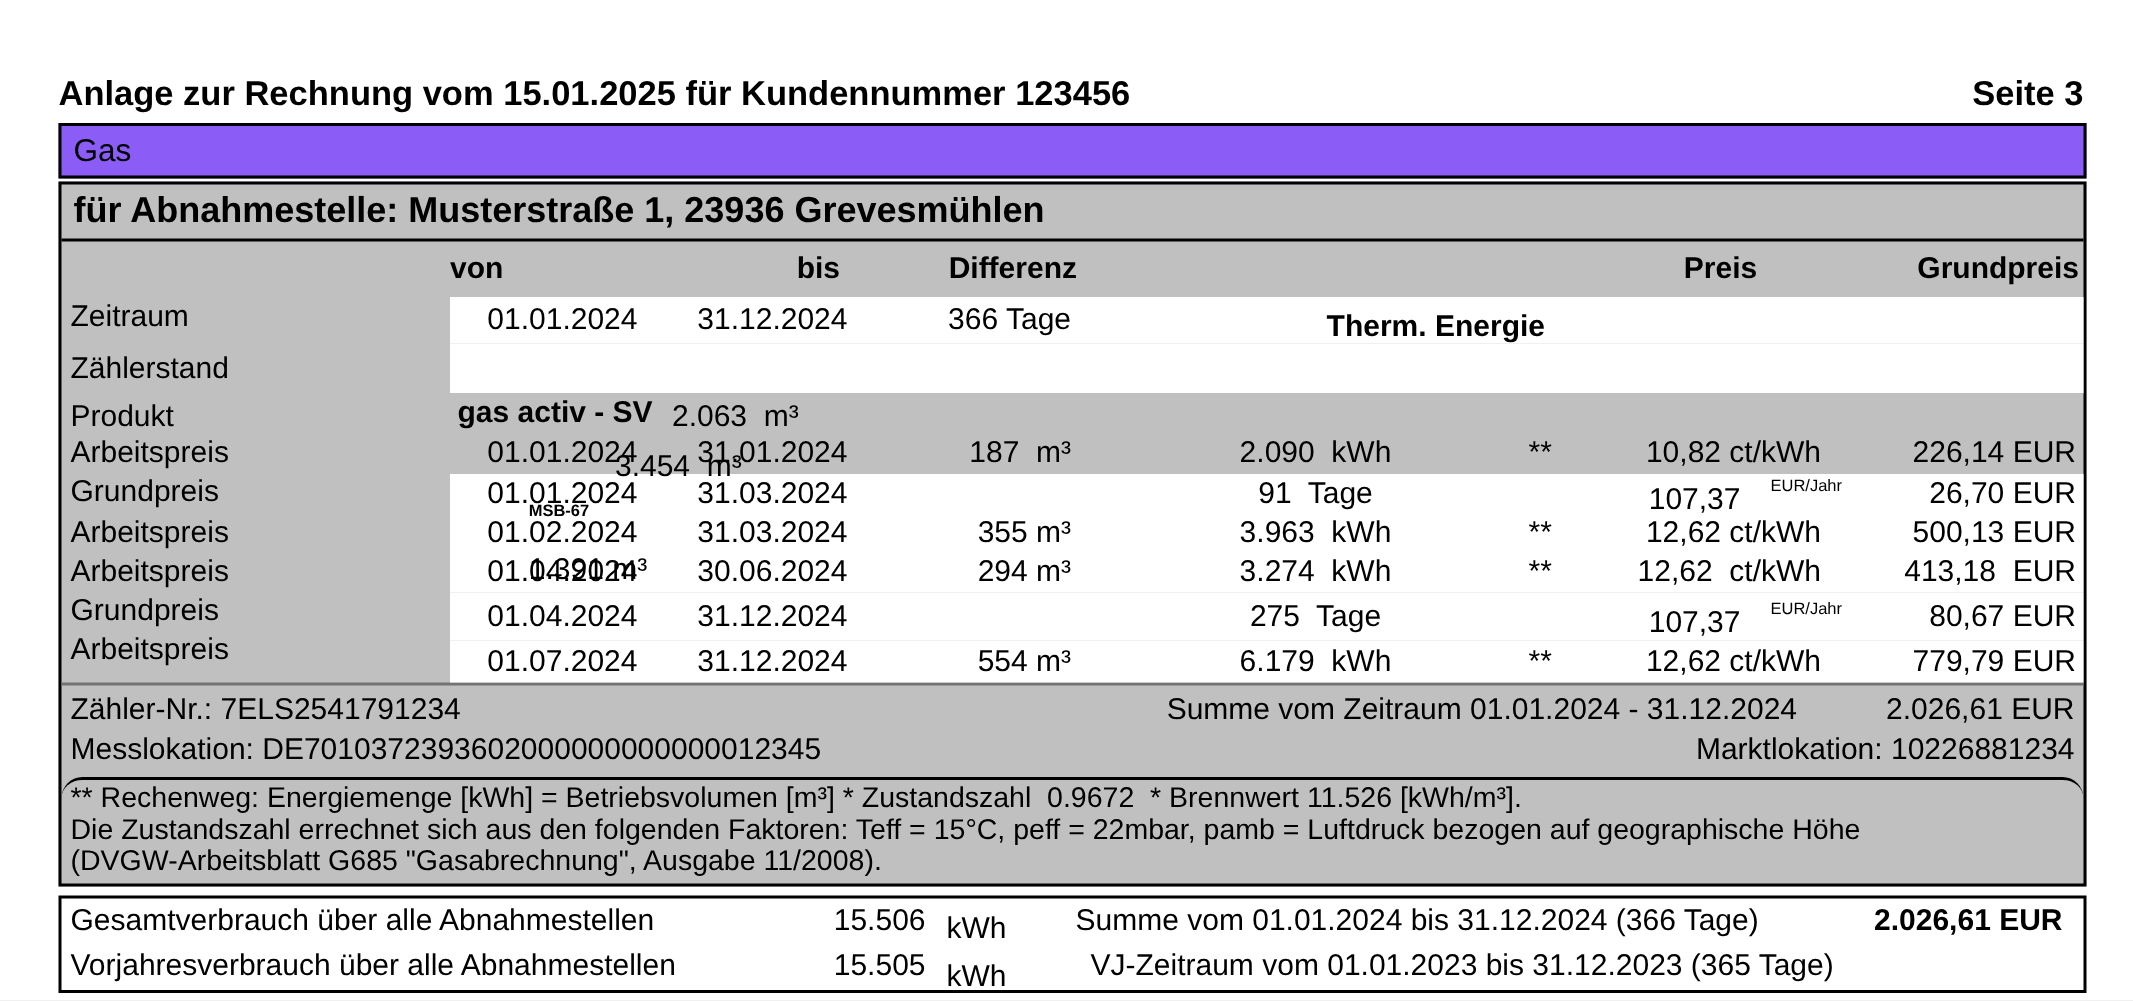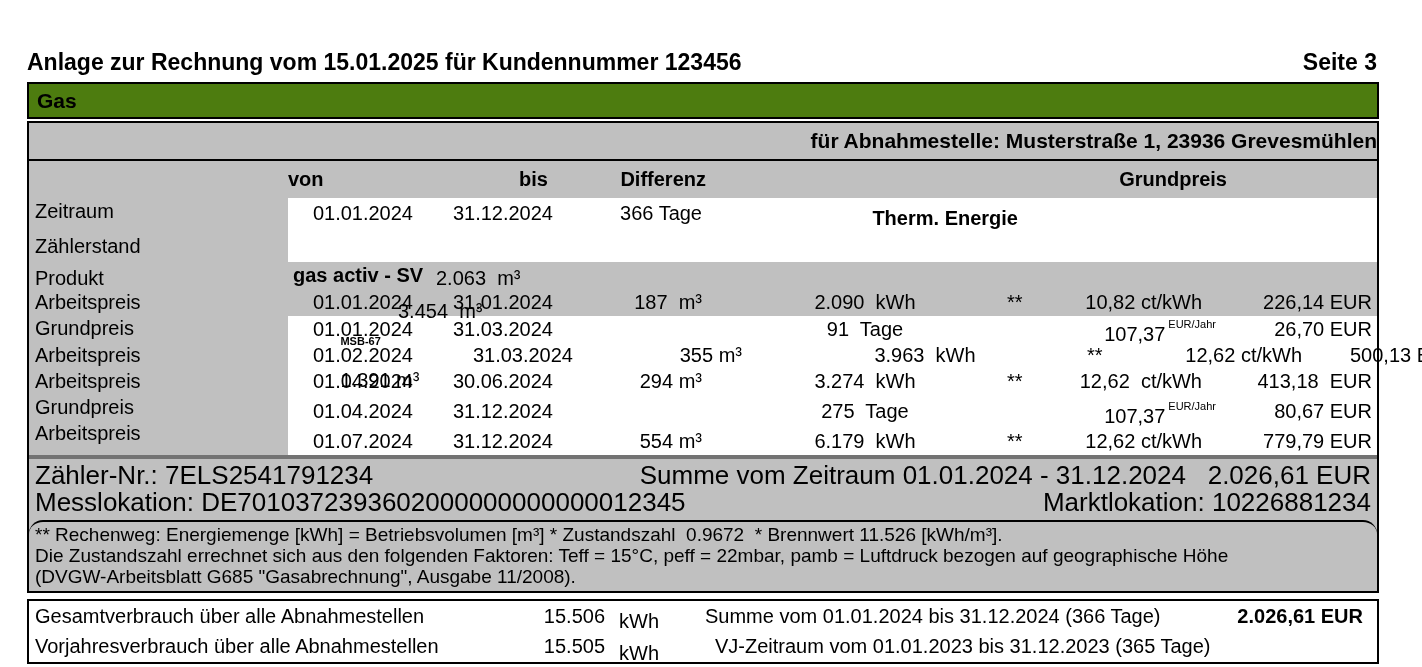--- a/index.html
+++ b/index.html
@@ -1,30 +1,30 @@
 <!DOCTYPE html>
 <html><head>
 <meta charset="utf-8">
 <style>
   html,body{margin:0;padding:0;background:#fff;}
   body{
     width:1422px;height:667px;overflow:hidden;position:relative;
     font-family:"Liberation Sans","DejaVu Sans",sans-serif;color:#000;
   }
-  .doc{position:absolute;left:27px;top:46px;width:1352px;}
+  .doc{position:absolute;left:39px;top:46px;width:1352px;}
   
   .titlebar{display:flex;justify-content:space-between;align-items:flex-end;height:30px;margin-bottom:6px;}
   .title{font-size:23px;font-weight:bold;white-space:pre;}
   .pageno{font-size:23px;font-weight:bold;padding-right:2px;}
   
-  .boxA{border:2px solid #000;background:#4d7c0f;height:33px;line-height:33px;
-        font-size:21px;font-weight:bold;padding-left:8px;}
+  .boxA{border:2px solid #000;background:#8b5cf6;height:33px;line-height:33px;
+        font-size:21px;font-weight:normal;padding-left:8px;}
   .boxB{border:2px solid #000;background:#c0c0c0;margin-top:2px;}
-  .bar2{height:36px;line-height:36px;font-size:21px;font-weight:bold;padding-left:8px;
-        border-bottom:2px solid #000;text-align:right;}
+  .bar2{height:36px;line-height:36px;font-size:24px;font-weight:bold;padding-left:8px;
+        border-bottom:2px solid #000;}
   
   .tzone{position:relative;height:294px;font-size:20px;}
   .labels{position:absolute;left:6px;top:0;width:250px;}
   .rlabel{position:absolute;left:0;white-space:pre;}
   .vrow{display:grid;grid-template-columns:131px 141px 180px 260px 40px 190px 1fr;
         margin-left:259px;white-space:pre;}
   .vrow>div{overflow:visible;}
   .hrow{height:37px;line-height:37px;font-weight:bold;background:transparent;}
   .bg-white{background:#fff;}
   .bg-gray{background:transparent;}
@@ -42,23 +42,23 @@
   .h-preis{text-align:center;}
   .h-netto{text-align:right;padding-right:3px;}
   .produkt-val{grid-column:1 / span 3;text-align:left;padding-left:5px;font-weight:bold;}
   
   .zsrow{display:block;}
   .zs-von{display:inline-block;width:188px;text-align:right;}
   .zs-bis{display:inline-block;width:150px;text-align:right;}
   .zs-msb{display:inline-block;width:52px;padding-left:8px;font-size:11px;font-weight:bold;
           position:relative;top:-6px;}
   .zs-diff{display:inline-block;width:87px;text-align:right;}
-  sup.unit{font-size:11px;position:relative;top:-1px;margin-left:3px;font-weight:normal;}
-  
-  .meter{border-top:4px solid #737373;padding:3px 6px 4px 6px;font-size:26px;line-height:27px;}
+  sup.unit{font-size:11px;position:relative;top:-1px;margin-left:20px;font-weight:normal;}
+  
+  .meter{border-top:2px solid #737373;padding:3px 6px 4px 6px;font-size:20px;line-height:27px;}
   .mline{display:flex;white-space:pre;}
   .m-left{flex:0 0 auto;}
   .m-mid{margin-left:auto;}
   .m-amount{flex:0 0 185px;text-align:right;}
   .m-right{margin-left:auto;text-align:right;}
   
   .notes{border-top:2px solid #000;padding:2px 6px 4px 6px;font-size:19px;line-height:21px;border-radius:14px;}
   .nline{white-space:pre-wrap;}
   
   .boxC{border:2px solid #000;background:#fff;margin-top:6px;height:61px;padding:0 6px;
@@ -101,20 +101,21 @@
         <div class="rlabel" style="top:209px">Arbeitspreis</div>
         <div class="rlabel" style="top:235px">Grundpreis</div>
         <div class="rlabel" style="top:261px">Arbeitspreis</div>
       </div>
 
       <div class="vrow hrow">
         <div class="h-von">von</div>
         <div class="h-bis">bis</div>
         <div class="h-diff">Differenz</div>
         <div class="h-therm">Therm. Energie</div>
+        <div class="h-preis" style="grid-column:6">Preis</div>
         <div class="h-netto">Grundpreis</div>
       </div>
 
       <div class="vrow bg-white" style="height:31px;line-height:31px;">
         <div class="c-von">01.01.2024</div>
         <div class="c-bis">31.12.2024</div>
         <div class="c-diff">366 Tage</div>
         <div></div><div></div><div></div><div></div>
       </div>
 
@@ -143,21 +144,21 @@
       <div class="vrow bg-white" style="height:26px;line-height:26px;">
         <div class="c-von">01.01.2024</div>
         <div class="c-bis">31.03.2024</div>
         <div class="c-diff"></div>
         <div class="c-therm">91  Tage</div>
         <div class="c-stars"></div>
         <div class="c-preis" style="padding-right:14px"><span>107,37</span><sup class="unit" style="top:-5px">EUR/Jahr</sup></div>
         <div class="c-netto">26,70 EUR</div>
       </div>
 
-      <div class="vrow bg-white" style="height:26px;line-height:26px;gap:20px;">
+      <div class="vrow bg-white" style="height:26px;line-height:26px;">
         <div class="c-von">01.02.2024</div>
         <div class="c-bis">31.03.2024</div>
         <div class="c-diff">355 m³</div>
         <div class="c-therm">3.963  kWh</div>
         <div class="c-stars">**</div>
         <div class="c-preis">12,62 ct/kWh</div>
         <div class="c-netto">500,13 EUR</div>
       </div>
 
       <div class="vrow bg-white" style="height:27px;line-height:27px;">

